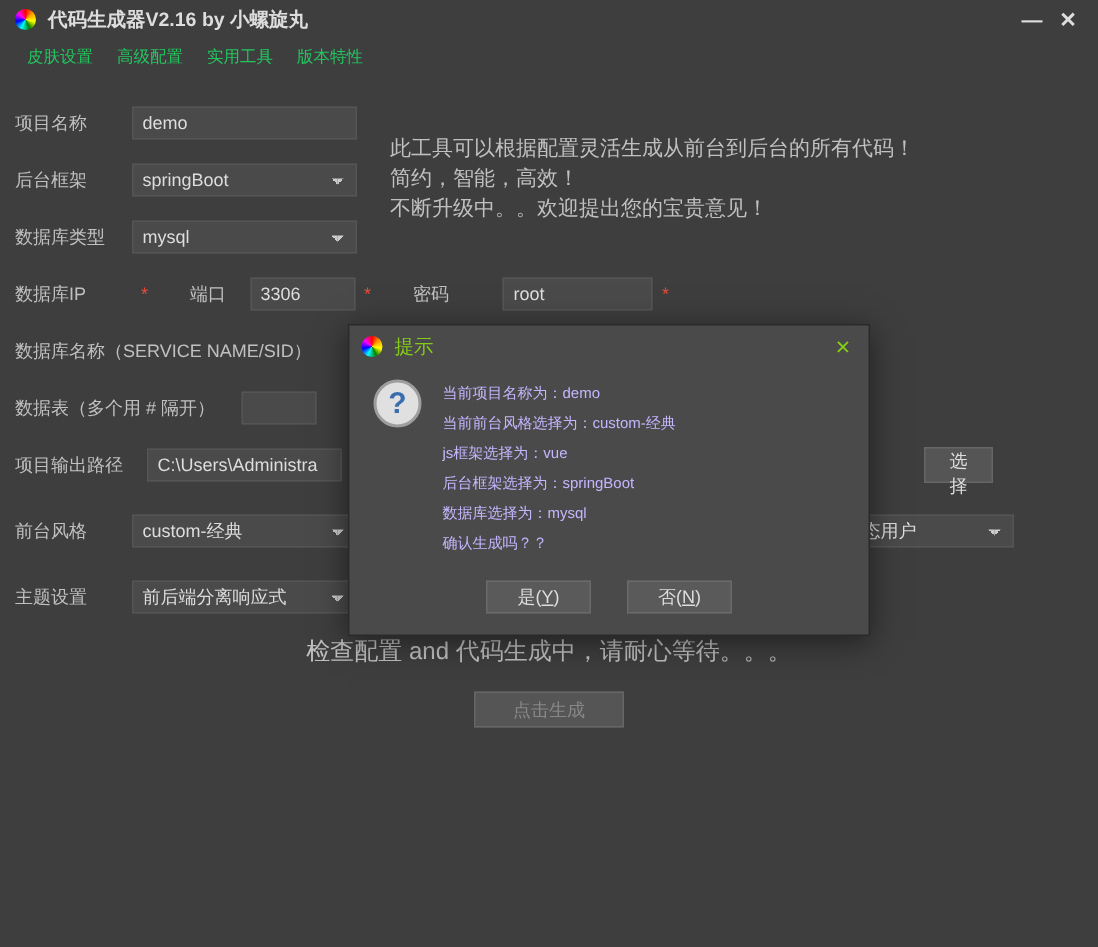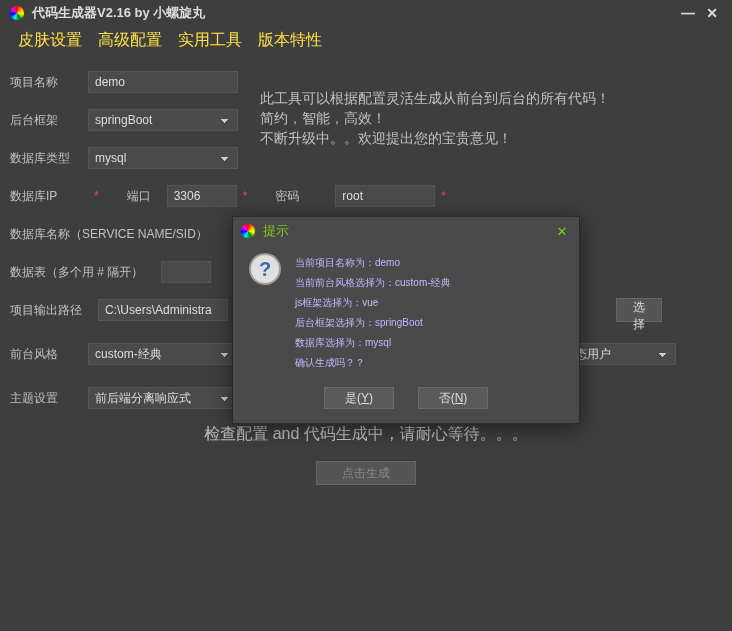--- a/index.html
+++ b/index.html
@@ -2,21 +2,21 @@
 <html><head>
   <meta charset="utf-8">
   <style>
     * { margin: 0; padding: 0; box-sizing: border-box; font-family: "Microsoft YaHei", sans-serif; }
     body { background: #3e3e3e; width: 732px; height: 631px; overflow: hidden; position: relative; }
     .titlebar { height: 26px; background: #3e3e3e; display: flex; align-items: center; padding: 0 10px; color: #ddd; font-size: 13px; font-weight: bold; }
     .rainbow-icon { width: 14px; height: 14px; border-radius: 50%; background: conic-gradient(red, orange, yellow, green, cyan, blue, magenta, red); margin-right: 8px; flex-shrink: 0; }
     .title-spacer { flex: 1; }
     .win-btn { width: 20px; height: 20px; display: flex; align-items: center; justify-content: center; color: #ddd; cursor: pointer; font-size: 14px; margin-left: 4px; }
     .menubar { height: 24px; display: flex; padding: 0 10px; }
-    .menu-item { color: #fde047; font-size: 16px; padding: 4px 8px; cursor: pointer; }
+    .menu-item { color: #22c55e; font-size: 11px; padding: 4px 8px; cursor: pointer; }
     .form-area { padding: 20px 10px 0 10px; color: #c0c0c0; font-size: 12px; }
     .row { display: flex; align-items: center; margin-bottom: 14px; min-height: 24px; }
     .label { width: 72px; text-align: left; margin-right: 6px; white-space: nowrap; }
     .label-wide { width: auto; margin-right: 8px; }
     .input, .select { background: #4a4a4a; border: 1px solid #555; color: #ddd; height: 22px; padding: 0 6px; font-size: 12px; }
     .input { outline: none; }
     .select { appearance: none; padding-right: 20px; background-image: linear-gradient(45deg, transparent 50%, #ccc 50%), linear-gradient(135deg, #ccc 50%, transparent 50%); background-position: calc(100% - 12px) 9px, calc(100% - 8px) 9px; background-size: 4px 4px, 4px 4px; background-repeat: no-repeat; }
     .required { color: #e74c3c; margin-left: 6px; }
     .intro { position: absolute; left: 260px; top: 88px; color: #c0c0c0; font-size: 14px; line-height: 20px; }
     .btn { background: #555; border: 1px solid #666; color: #ddd; height: 24px; padding: 0 12px; font-size: 12px; cursor: pointer; }

